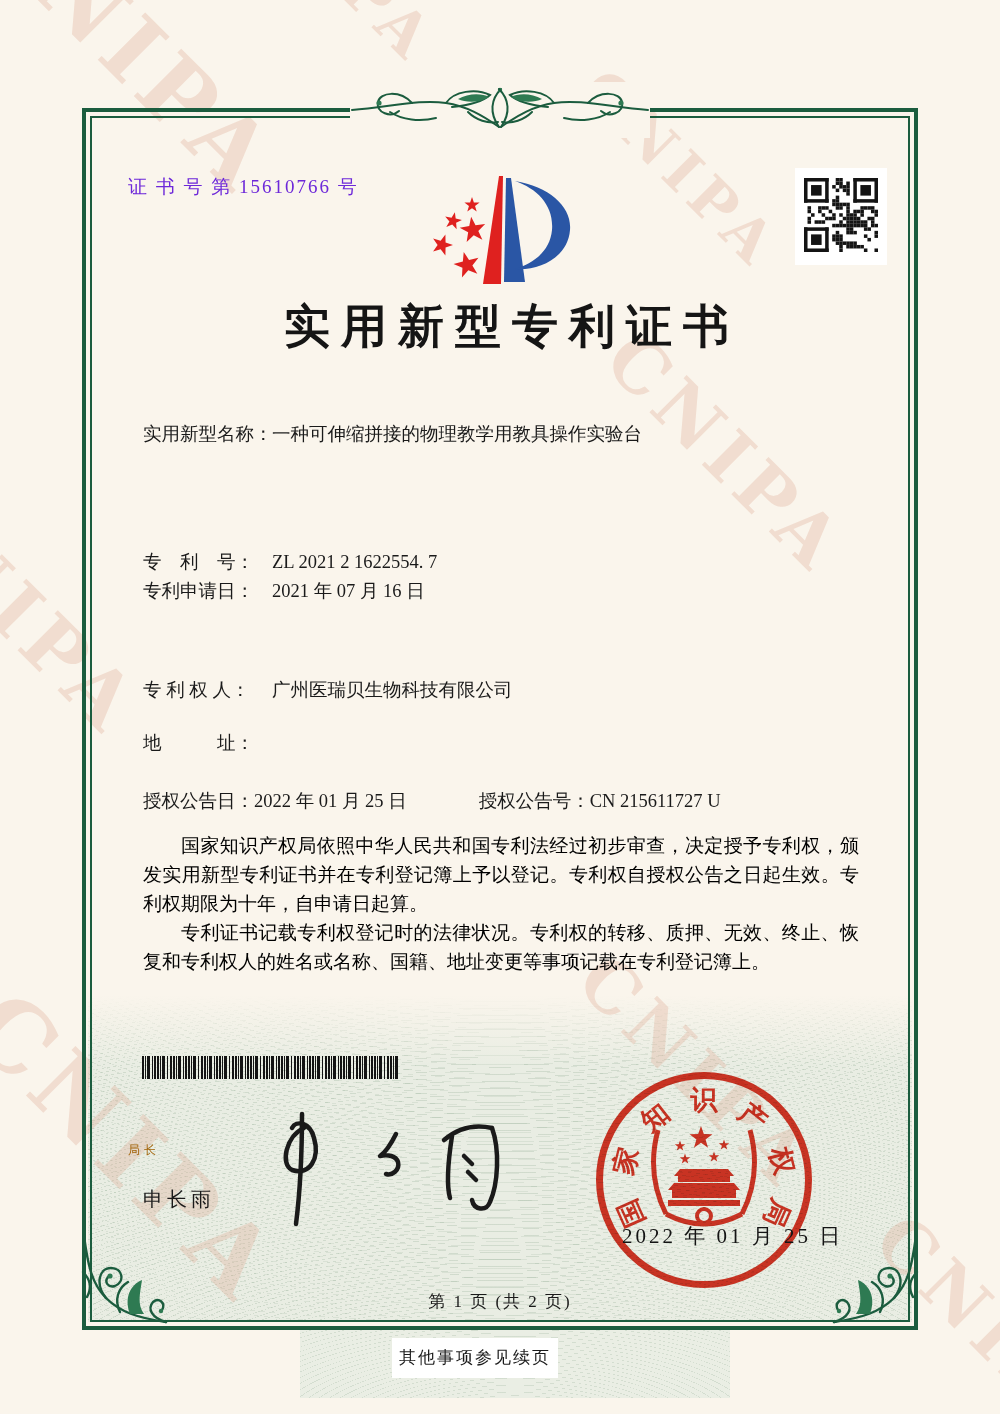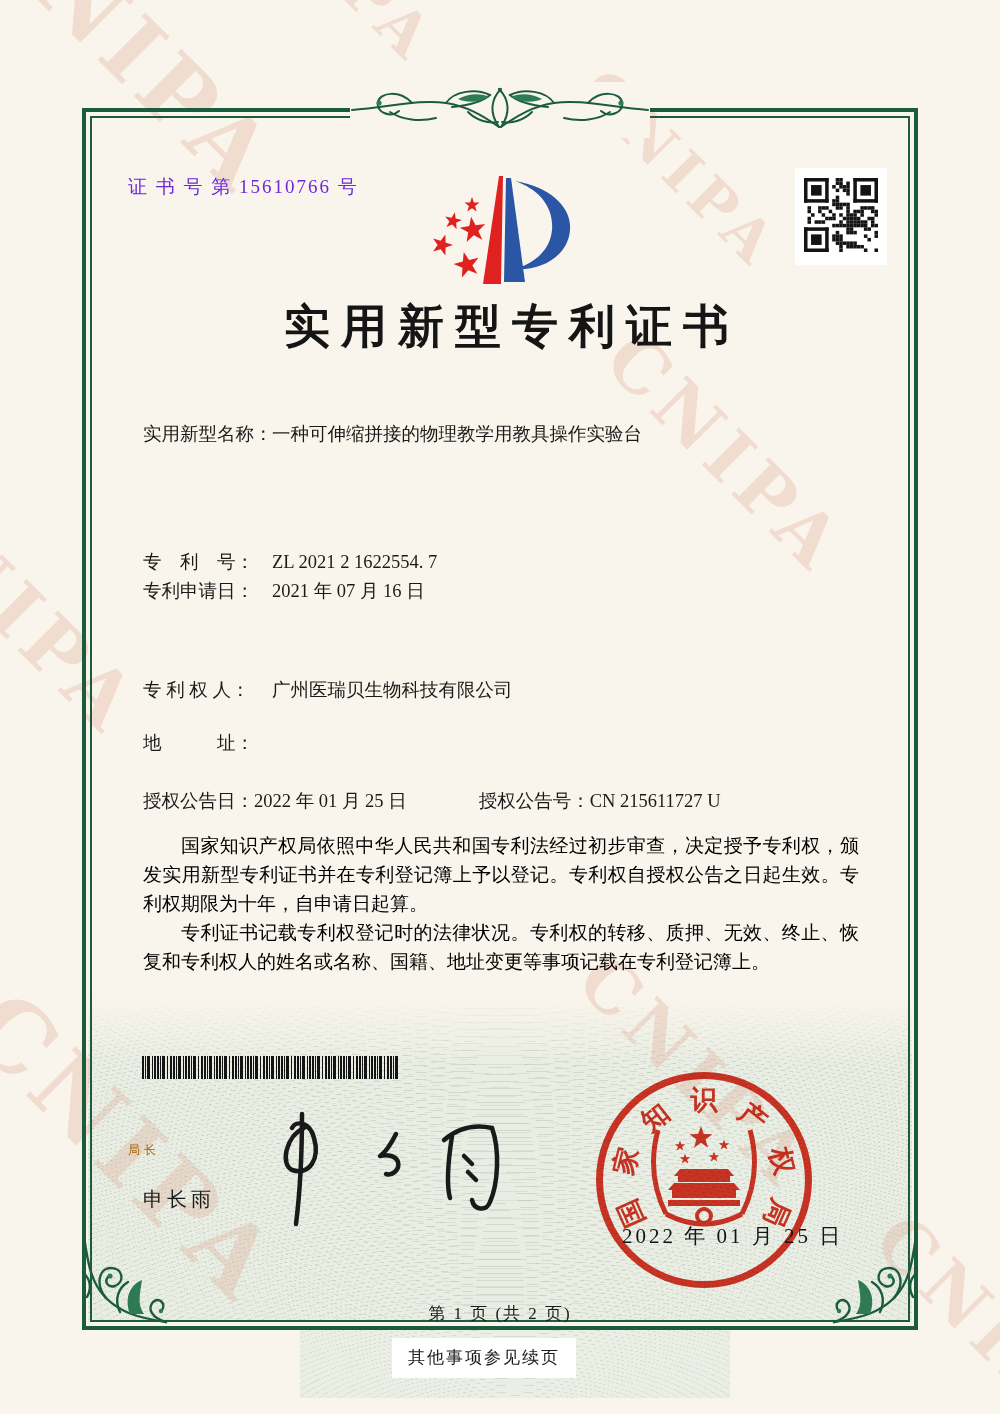--- a/index.html
+++ b/index.html
@@ -62,22 +62,22 @@
         mix-blend-mode:multiply;opacity:0.95;}
   .seal-ring{position:absolute;left:0;top:0;width:202px;height:202px;border:7px solid #d92c1b;
         border-radius:50%;}
   .seal-char{position:absolute;z-index:2;color:#d92c1b;font-weight:bold;font-size:27px;
         width:28px;height:30px;text-align:center;line-height:30px;}
   .seal-emblem{position:absolute;left:48px;top:40px;}
   .seal-date{position:absolute;left:622px;top:1222px;z-index:5;font-size:21px;color:#141414;
         letter-spacing:3px;white-space:nowrap;}
 
   .page-number{position:absolute;left:0;right:0;top:1290px;z-index:3;text-align:center;
-        font-size:17px;color:#1a1a1a;letter-spacing:2px;margin-top:12px;}
-  .note-box{position:absolute;left:392px;top:1338px;width:184px;height:40px;background:#ffffff;
+        font-size:17px;color:#1a1a1a;letter-spacing:2px;}
+  .note-box{position:absolute;left:392px;top:1338px;width:166px;height:40px;background:#ffffff;
         z-index:3;text-align:center;line-height:40px;font-size:17px;color:#1a1a1a;letter-spacing:2px;}
 
   
   .ornament-top{position:absolute;left:350px;top:82px;z-index:3;background:#faf5ec;}
   .corner{position:absolute;z-index:3;}
   .corner-bl{left:74px;top:1222px;}
   .corner-br{left:816px;top:1222px;transform:scale(-1,1);}
 </style>
 </head>
 <body>

